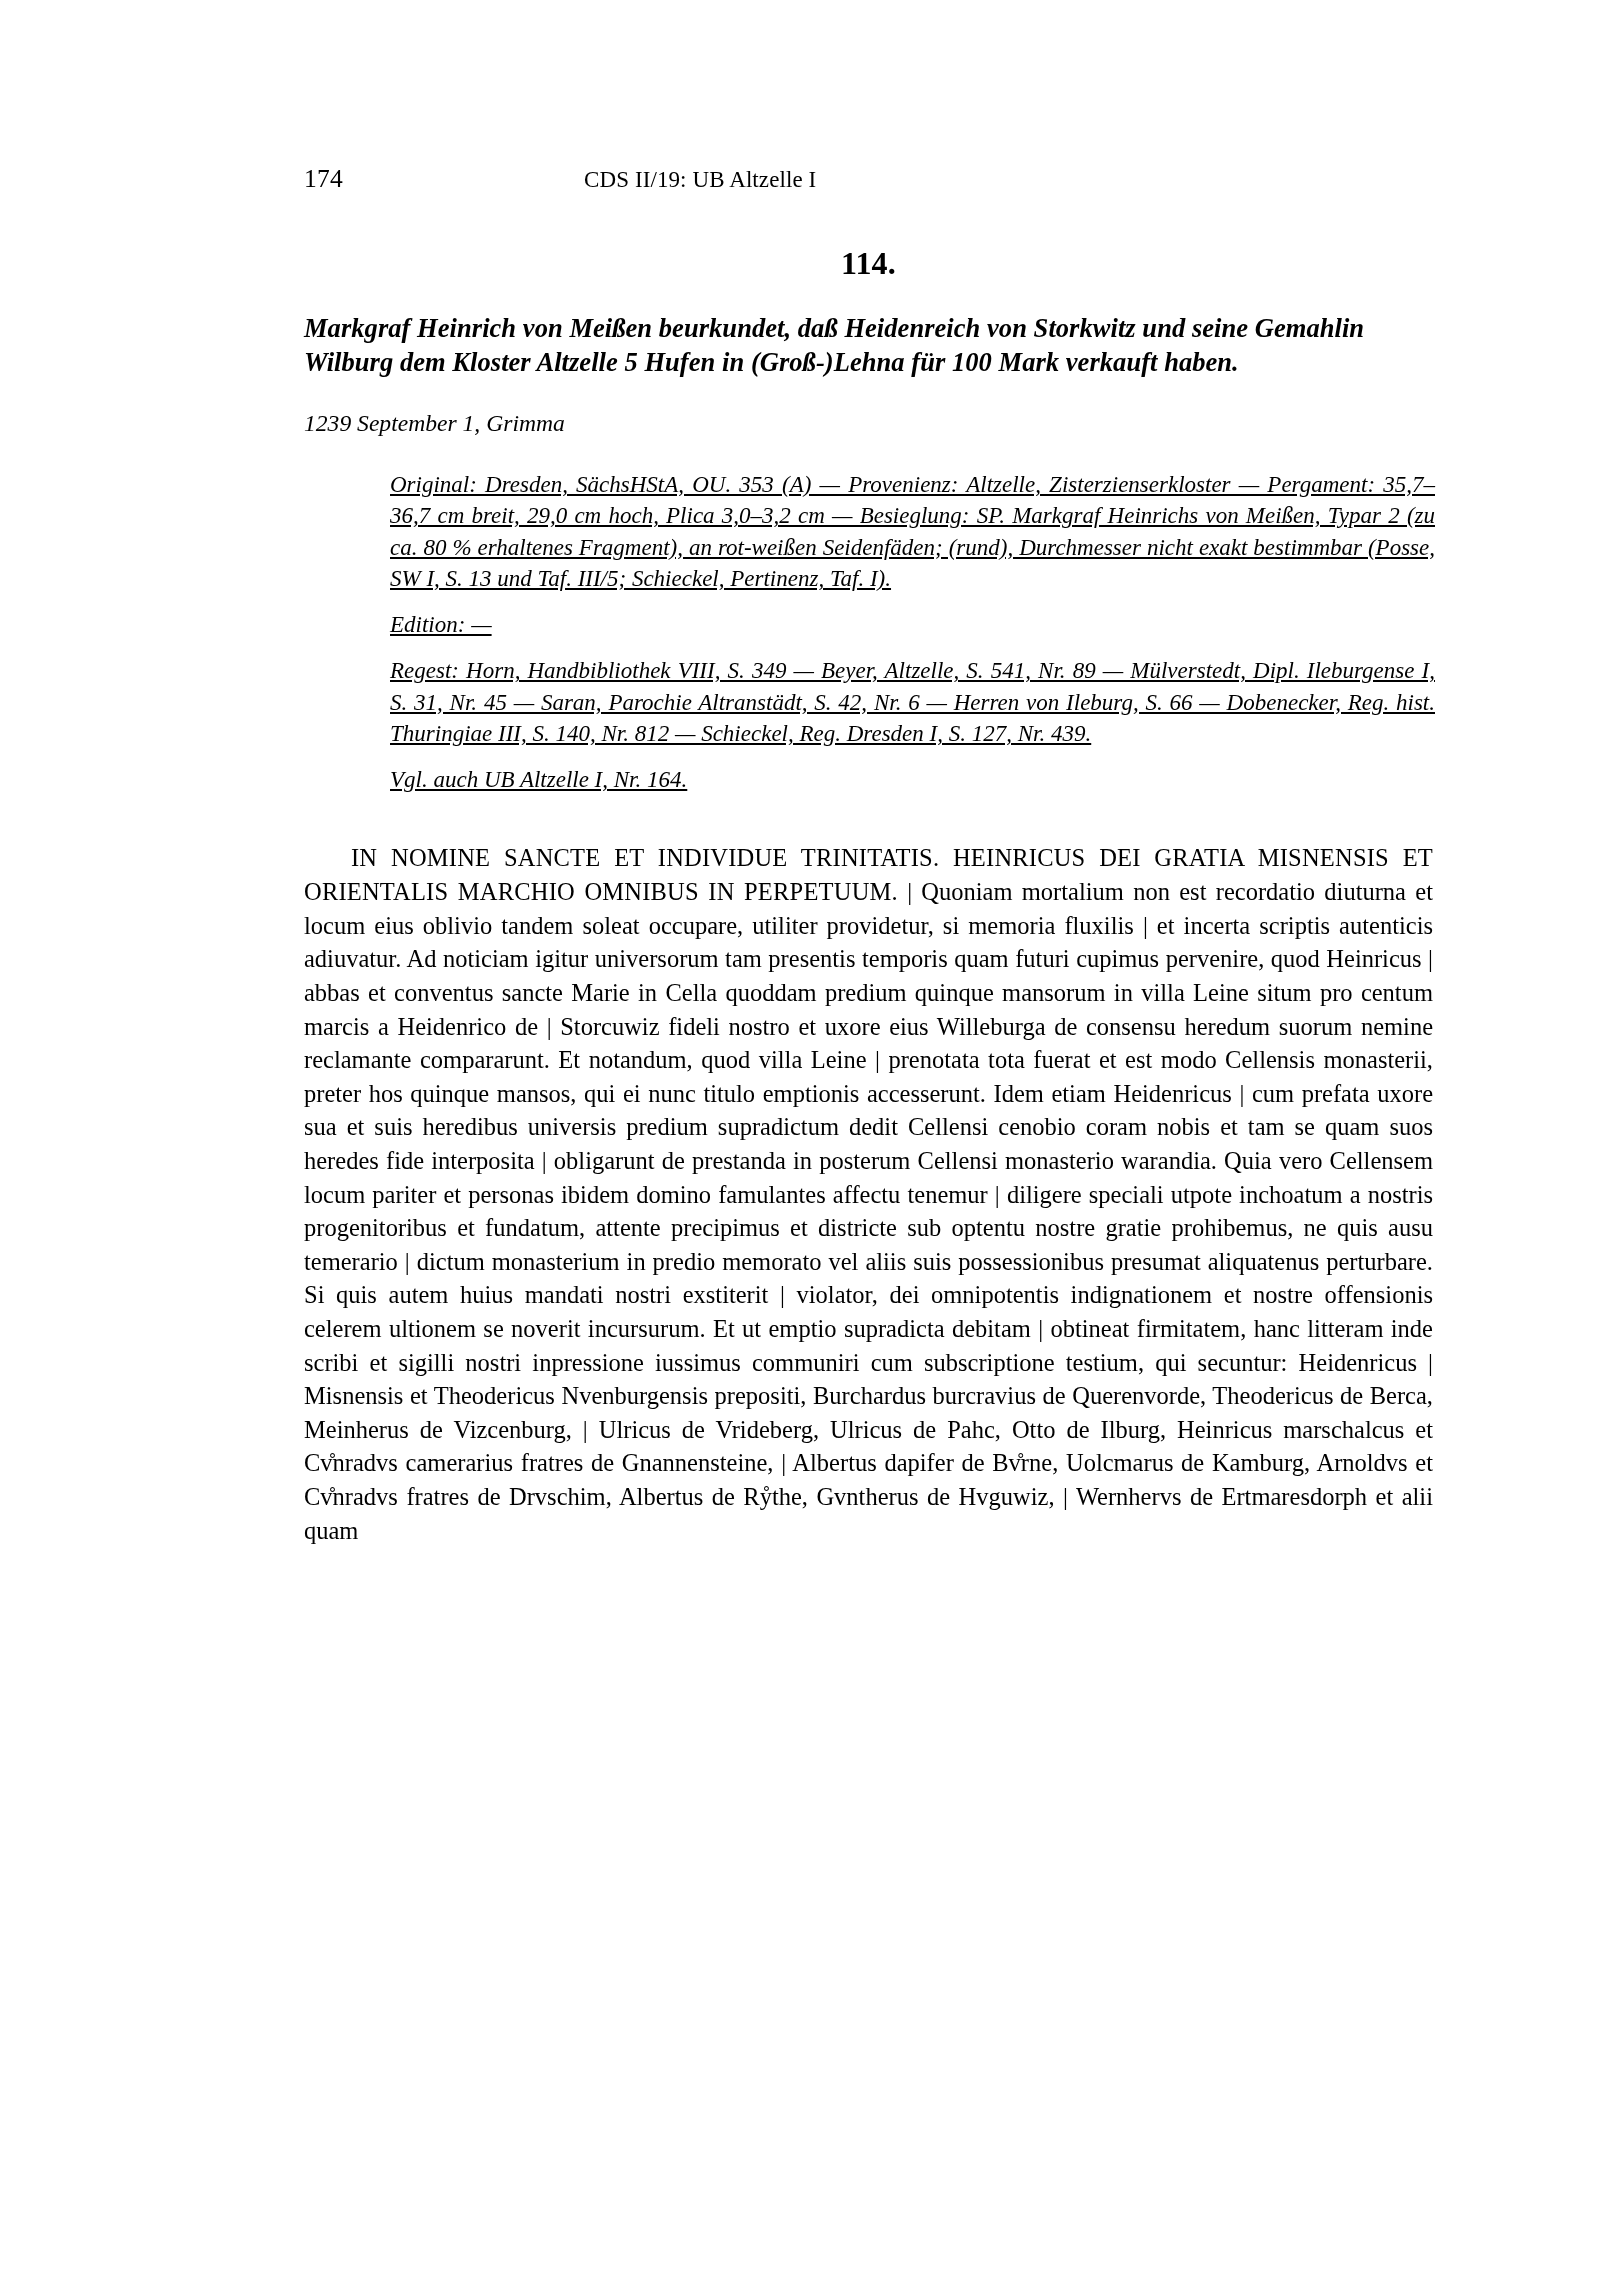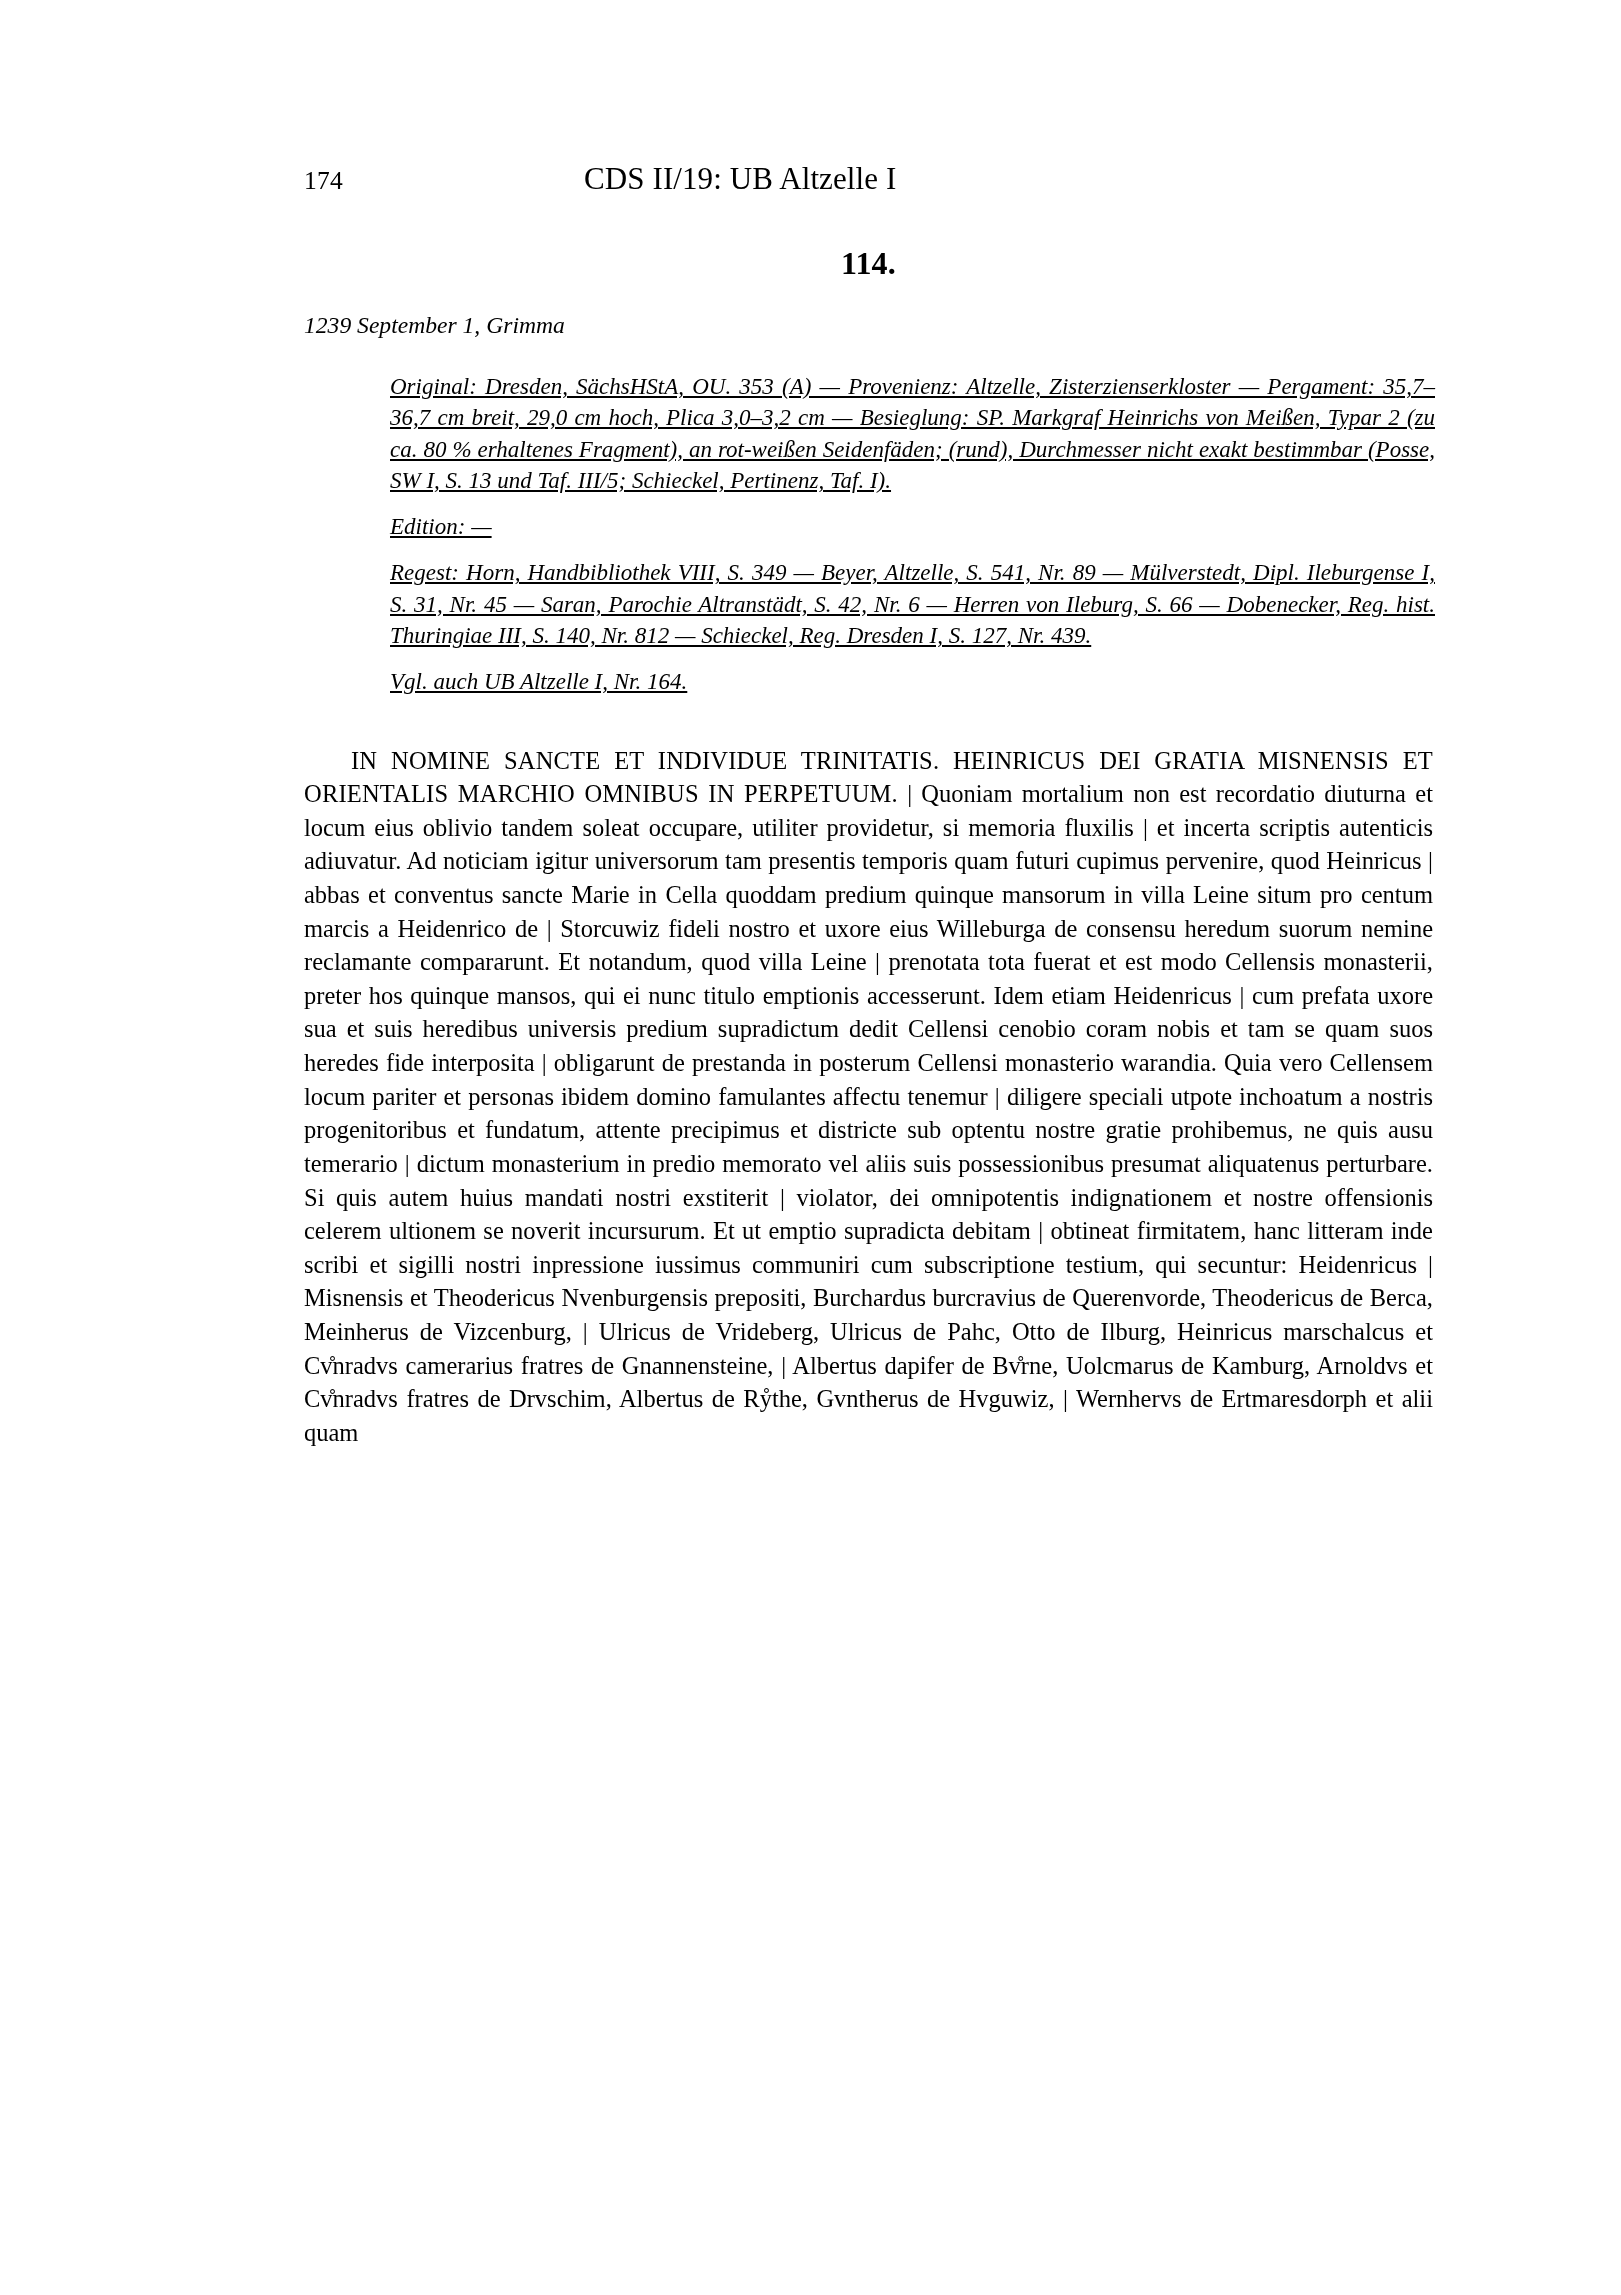--- a/index.html
+++ b/index.html
@@ -37,21 +37,21 @@
   }
   .folio-number {
     width: 147px;
     text-align: left;
     letter-spacing: 0.2px;
   }
   .running-title {
     flex: 1;
     text-align: left;
     padding-left: 133px;
-    font-size: 31px;
+    font-size: 23px;
     letter-spacing: 0.1px;
   }
 
   
   .charter-number {
     margin-top: 49px;
     text-align: center;
     font-size: 32px;
     font-weight: bold;
     letter-spacing: 0.2px;
@@ -125,20 +125,21 @@
 <div class="page">
   <div class="content">
 
     <div class="running-head">
       <div class="folio-number">174</div>
       <div class="running-title">CDS II/19: UB Altzelle I</div>
     </div>
 
     <div class="charter-number">114.</div>
 
+    <div class="headline">Markgraf Heinrich von Meißen beurkundet, daß Heidenreich von Storkwitz und seine Gemahlin Wilburg dem Kloster Altzelle 5 Hufen in (Groß-)Lehna für 100 Mark verkauft haben.</div>
 
     <div class="dateline">1239 September 1, Grimma</div>
 
     <div class="apparatus">
       <p class="tight">Original: Dresden, SächsHStA, OU. 353 (A) — Provenienz: Altzelle, Zisterzienserkloster — Pergament: 35,7–36,7 cm breit, 29,0 cm hoch, Plica 3,0–3,2 cm — Besieglung: SP. Markgraf Heinrichs von Meißen, Typar 2 (zu ca. 80 % erhaltenes Fragment), an rot-weißen Seidenfäden; (rund), Durchmesser nicht exakt bestimmbar (Posse, SW I, S. 13 und Taf. III/5; Schieckel, Pertinenz, Taf. I).</p>
       <p class="tight">Edition: —</p>
       <p class="tight">Regest: Horn, Handbibliothek VIII, S. 349 — Beyer, Altzelle, S. 541, Nr. 89 — Mülverstedt, Dipl. Ileburgense I, S. 31, Nr. 45 — Saran, Parochie Altranstädt, S. 42, Nr. 6 — Herren von Ileburg, S. 66 — Dobenecker, Reg. hist. Thuringiae III, S. 140, Nr. 812 — Schieckel, Reg. Dresden I, S. 127, Nr. 439.</p>
       <p class="last">Vgl. auch UB Altzelle I, Nr. 164.</p>
     </div>
 

